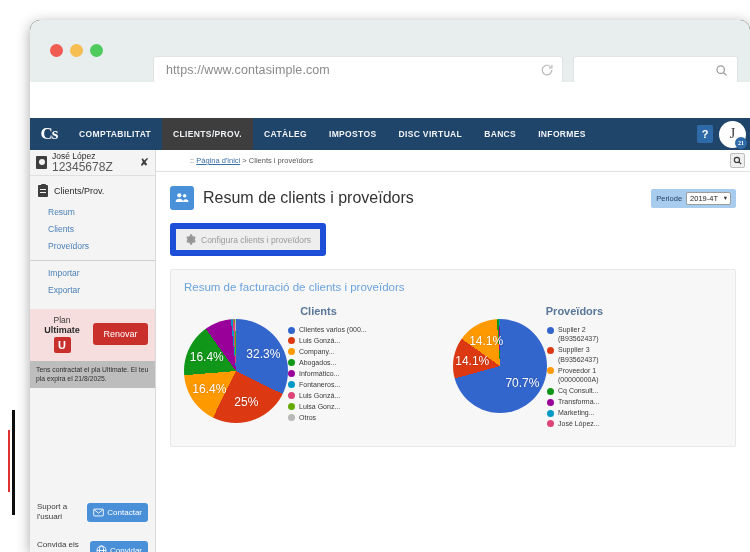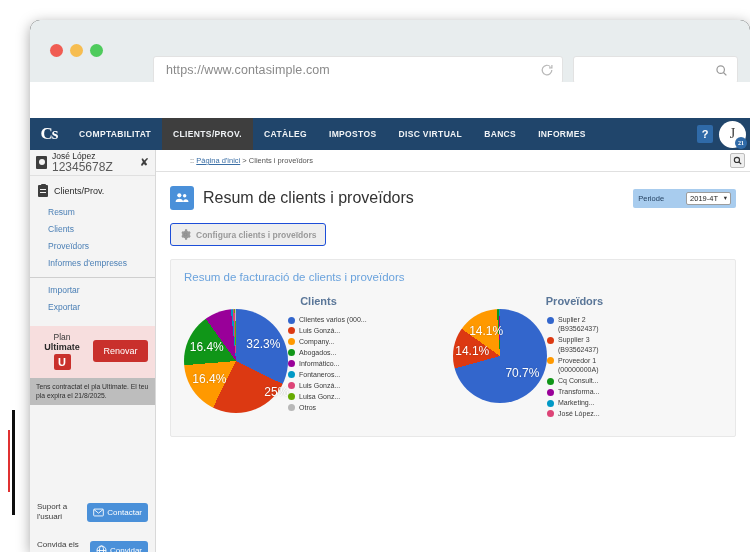--- a/index.html
+++ b/index.html
@@ -188,37 +188,37 @@
 
   .page-head { display:flex; align-items:center; padding: 14px 14px 0 14px; }
   .ph-ico {
     width:24px; height:24px; background:#4a90d9; border-radius:3px;
     display:flex; align-items:center; justify-content:center; flex:0 0 auto;
   }
   .ph-ico svg { width:16px; height:16px; color:#fff; }
   .ph-title { margin-left:9px; font-size:16px; color:#333; font-weight:normal; }
   .period-box {
     margin-left:auto; background:#a8ccee; border-radius:2px;
-    padding:3px 5px; display:flex; align-items:center; gap:22px;
+    padding:3px 5px; display:flex; align-items:center; gap:4px;
   }
   .period-label { font-size:7.5px; color:#1f3c5c; }
   .period-sel {
     background:#fff; border:1px solid #9d9d9d; border-radius:2px;
     font-size:7.5px; color:#222; padding:1px 12px 1px 3px;
     position:relative; cursor:pointer;
   }
   .period-sel::after{
     content:"\25BE"; position:absolute; right:3px; top:50%;
     transform:translateY(-50%); font-size:6.5px; color:#333;
   }
 
   .config-btn {
     margin: 13px 4px 0 14px; align-self:flex-start;
-    background:#eeeeee; border:1px solid #1d4ed8; border-radius:3px;
-    padding:5px 9px; display:flex; align-items:center; gap:5px; cursor:pointer;font-weight:bold;
+    background:#eeeeee; border:6px solid #1d4ed8; border-radius:3px;
+    padding:5px 9px; display:flex; align-items:center; gap:5px; cursor:pointer;
   }
   .config-btn .gear { width:11px; height:11px; color:#8f8f8f; }
   .config-btn span { font-size:8.5px; color:#9a9a9a; }
 
   .panel {
     margin: 13px 14px 0 14px; background:#f7f7f7; border:1px solid #e8e8e8;
     border-radius:2px; padding: 11px 13px 16px 13px; flex:0 0 auto;
   }
   .panel-title { font-size:11.5px; color:#6ba3dd; margin-bottom: 12px; }
   .charts { display:flex; }
@@ -324,21 +324,20 @@
 
           <div class="sec-head">
             <div class="sec-ico"></div>
             <div class="sec-title">Clients/Prov.</div>
           </div>
 
           <ul class="snav">
             <li>Resum</li>
             <li>Clients</li>
             <li>Proveïdors</li>
-            <li>Informes d'empreses</li>
             <li class="sep-top">Importar</li>
             <li>Exportar</li>
           </ul>
 
           <div class="plan-box">
             <div class="plan-left">
               <div class="plan-l1">Plan</div>
               <div class="plan-l2">Ultimate</div>
               <div class="plan-u">U</div>
             </div>
@@ -413,21 +412,21 @@
             <div class="panel-title">Resum de facturació de clients i proveïdors</div>
 
             <div class="charts">
 
               <div class="chart-col">
                 <h4>Clients</h4>
                 <div class="chart-body">
                   <div class="pie-wrap">
                     <div class="pie" id="pie-clients" style="width: 104px; height: 104px; background: conic-gradient(rgb(51, 102, 204) 0%, rgb(51, 102, 204) 32.3%, rgb(220, 57, 18) 32.3%, rgb(220, 57, 18) 57.3%, rgb(255, 153, 0) 57.3%, rgb(255, 153, 0) 73.7%, rgb(16, 150, 24) 73.7%, rgb(16, 150, 24) 90.1%, rgb(153, 0, 153) 90.1%, rgb(153, 0, 153) 98.4%, rgb(0, 153, 198) 98.4%, rgb(0, 153, 198) 99%, rgb(221, 68, 119) 99%, rgb(221, 68, 119) 99.5%, rgb(102, 170, 0) 99.5%, rgb(102, 170, 0) 99.8%, rgb(184, 184, 184) 99.8%, rgb(184, 184, 184) 100%);"></div>
                   <div class="pie-lbl" style="left: 79.3827px; top: 34.9823px;">32.3%</div>
-                      <div class="pie-lbl" style="left: 62.3472px; top: 82.5344px; margin-left: 30px;">25%</div>
+                      <div class="pie-lbl" style="left: 62.3472px; top: 82.5344px;">25%</div>
                       <div class="pie-lbl" style="left: 25.3349px; top: 70.1216px;">16.4%</div>
                       <div class="pie-lbl" style="left: 22.7427px; top: 38.4564px;">16.4%</div>
                     </div>
                   <div class="legend" id="legend-clients">
                       <div class="lg-item">
                         <span class="lg-dot" style="background: rgb(51, 102, 204);"></span>
                         <span class="lg-text">Clientes varios (000...</span>
                       </div>
                       <div class="lg-item">
                         <span class="lg-dot" style="background: rgb(220, 57, 18);"></span>

